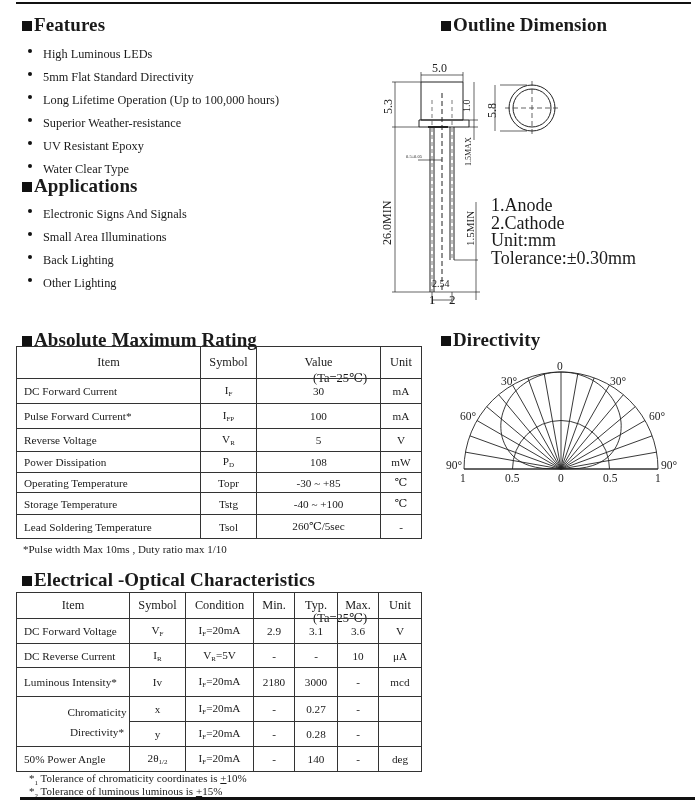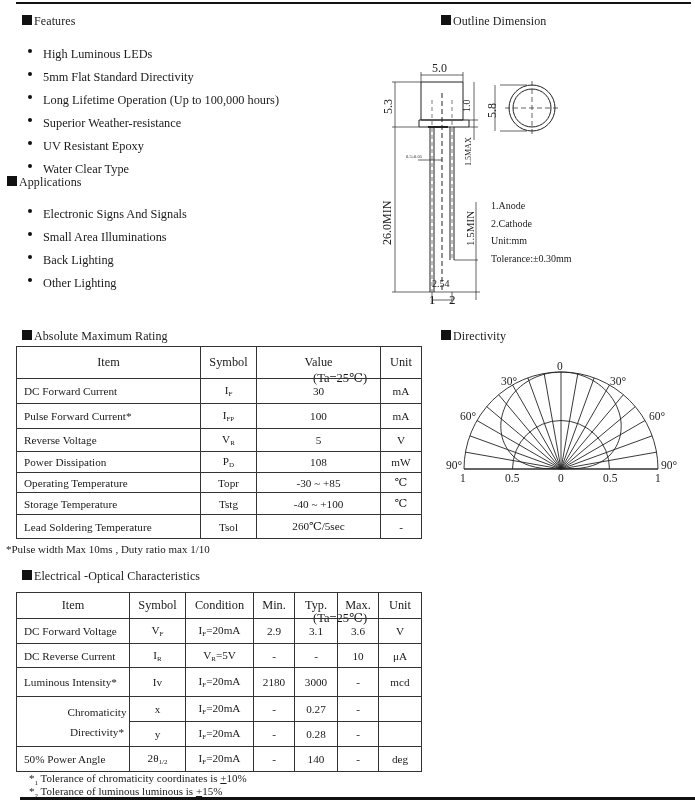--- a/index.html
+++ b/index.html
@@ -4,53 +4,53 @@
 <style>
   html, body { margin:0; padding:0; }
   body {
     width:695px; height:800px; position:relative; overflow:hidden;
     background:#ffffff; color:#1a1a1a;
     font-family:"Liberation Serif","DejaVu Serif",serif;
   }
   .abs { position:absolute; }
   .topbar { position:absolute; left:16px; top:2px; width:675px; height:2px; background:#111; }
   .botbar { position:absolute; left:20px; top:797px; width:675px; height:3px; background:#111; }
-  .h { position:absolute; font-weight:normal; font-size:12px; white-space:nowrap; letter-spacing:0.1px; }
+  .h { position:absolute; font-weight:bold; font-size:19px; white-space:nowrap; letter-spacing:0.1px; }
   .h .sq { display:inline-block; width:10px; height:10px; background:#111; margin-right:2px; vertical-align:0px; }
   .ul { position:absolute; left:22px; margin:4px; padding:0; list-style:none; font-size:12.3px; }
   .ul li { position:relative; padding-left:17px; white-space:nowrap; }
   .ul li::before { content:""; position:absolute; left:2px; top:6px; width:4px; height:4px; border-radius:50%; background:#111; }
   .ta { position:absolute; font-weight:normal; font-size:12.5px;margin-top:40px; }
   table.dt { position:absolute; border-collapse:collapse; font-size:11.2px; table-layout:fixed; }
   table.dt td, table.dt th { border:1px solid #333; padding:0; text-align:center; font-weight:normal; }
   table.dt th { font-size:12.3px; }
   table.dt td.l { text-align:left; padding-left:7px; }
   table.dt sub { font-size:7px; vertical-align:-2px; }
   .note { position:absolute; font-size:11px; white-space:nowrap; }
-  .legend { position:absolute; left:491px; top:197px; font-size:10px; line-height:17.5px; white-space:nowrap; }
+  .legend { position:absolute; left:491px; top:197px; font-size:18px; line-height:17.5px; white-space:nowrap; }
   svg text { font-family:"Liberation Serif","DejaVu Serif",serif; }
 </style>
 </head>
 <body>
 
 <div class="topbar"></div>
 
 <div class="h" style="left:22px; top:14px;">
   <span class="sq"></span><span>Features</span>
 </div>
 <ul class="ul" style="top:39px; line-height:23px;">
   <li>High Luminous LEDs</li>
   <li>5mm Flat Standard Directivity</li>
   <li>Long Lifetime Operation (Up to 100,000 hours)</li>
   <li>Superior Weather-resistance</li>
   <li>UV Resistant Epoxy</li>
   <li>Water Clear Type</li>
 </ul>
 
-<div class="h" style="left:7px; top:175px;">
+<div class="h" style="left:22px; top:175px;">
   <span class="sq"></span><span>Applications</span>
 </div>
 <ul class="ul" style="top:199px; line-height:23px;">
   <li>Electronic Signs And Signals</li>
   <li>Small Area Illuminations</li>
   <li>Back Lighting</li>
   <li>Other Lighting</li>
 </ul>
 
 <div class="h" style="left:441px; top:14px;">
@@ -179,21 +179,21 @@
     <td>℃</td>
   </tr>
   <tr style="height:24px">
     <td class="l">Lead Soldering Temperature</td>
     <td>Tsol</td>
     <td>260℃/5sec</td>
     <td>-</td>
   </tr>
 </tbody>
   </table>
-<div class="note" style="left:6px; top:543px;text-align:right;">*Pulse width Max 10ms , Duty ratio max 1/10</div>
+<div class="note" style="left:23px; top:543px;text-align:right;">*Pulse width Max 10ms , Duty ratio max 1/10</div>
 
 <div class="h" style="left:441px; top:329px;">
   <span class="sq"></span><span>Directivity</span>
 </div>
 <svg class="abs" style="left:440px; top:355px;" width="250" height="135" viewBox="440 355 250 135">
   <g id="polar" stroke="#222" fill="none" stroke-width="0.9">
       <path d="M464 469 A97 97 0 0 1 658 469"></path>
       <path d="M512.5 469 A48.5 48.5 0 0 1 609.5 469"></path>
       <line x1="464" y1="469" x2="658" y2="469"></line>
       <line x1="561" y1="469" x2="464" y2="469"></line>

